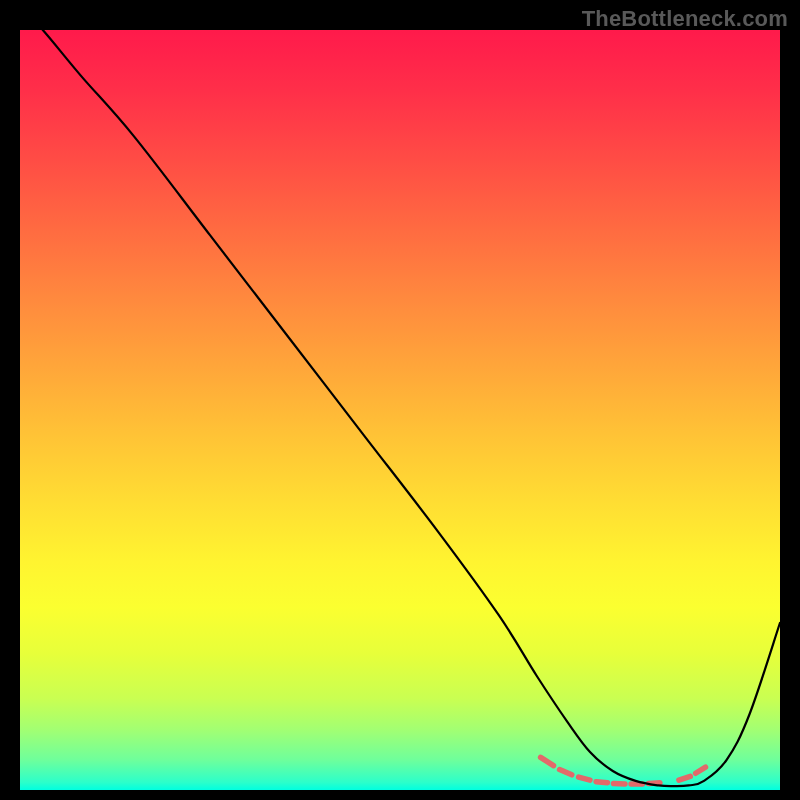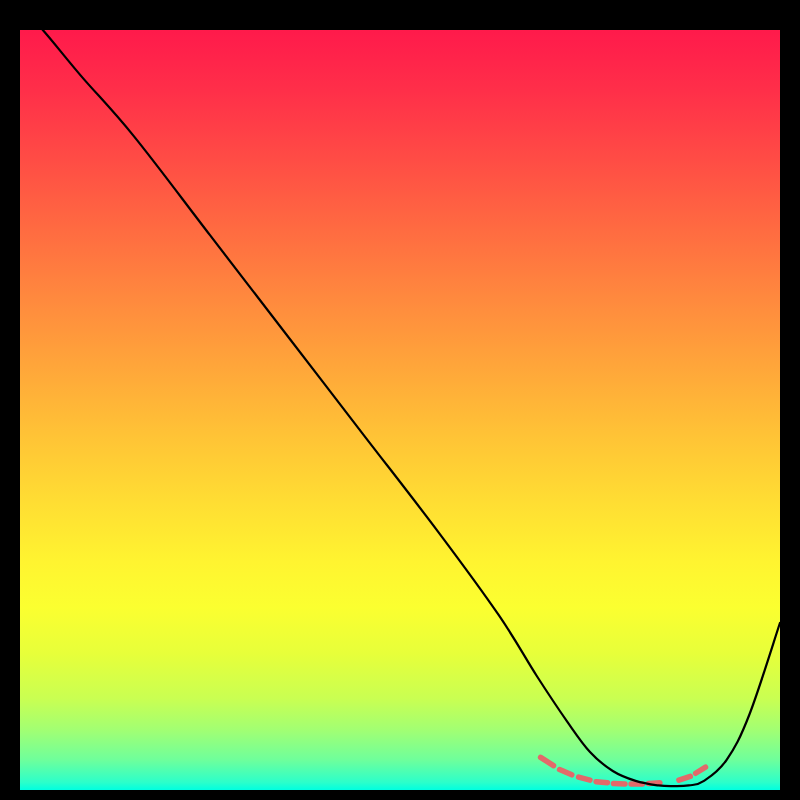--- a/index.html
+++ b/index.html
@@ -53,20 +53,21 @@
     position: absolute;
     inset: 0;
     width: 100%;
     height: 100%;
   }
 </style>
 </head>
 <body>
 
 <div class="outer">
+  <div class="watermark">TheBottleneck.com</div>
   <div class="plot">
     <div class="gradient"></div>
     <svg class="overlay" viewBox="0 0 760 760" preserveAspectRatio="none">
       <g id="marker-group">
           <line x1="520.6" y1="727.32" x2="533.5200000000001" y2="735.68" stroke="#e26a6a" stroke-width="5.5" stroke-linecap="round"></line>
           <line x1="539.6" y1="739.48" x2="551.76" y2="744.8" stroke="#e26a6a" stroke-width="5.5" stroke-linecap="round"></line>
           <line x1="558.6" y1="747.08" x2="570" y2="750.12" stroke="#e26a6a" stroke-width="5.5" stroke-linecap="round"></line>
           <line x1="576.08" y1="751.64" x2="587.48" y2="752.78" stroke="#e26a6a" stroke-width="5.5" stroke-linecap="round"></line>
           <line x1="593.56" y1="753.54" x2="604.9599999999999" y2="753.92" stroke="#e26a6a" stroke-width="5.5" stroke-linecap="round"></line>
           <line x1="611.0400000000001" y1="753.92" x2="622.44" y2="753.92" stroke="#e26a6a" stroke-width="5.5" stroke-linecap="round"></line>

